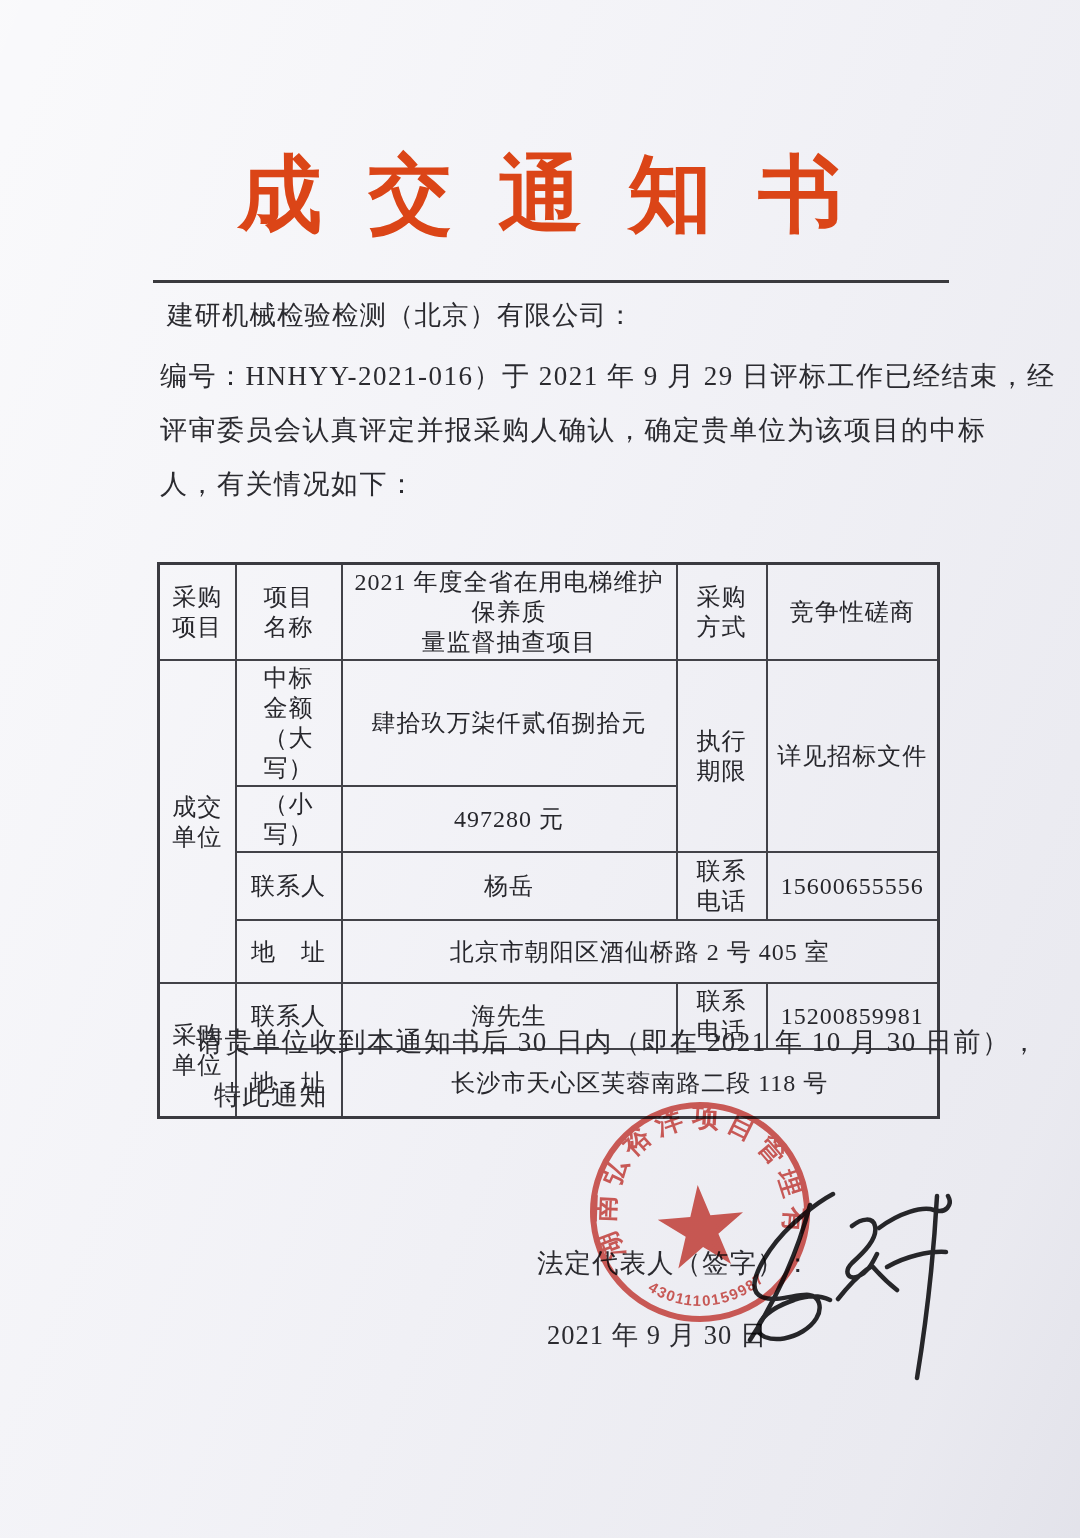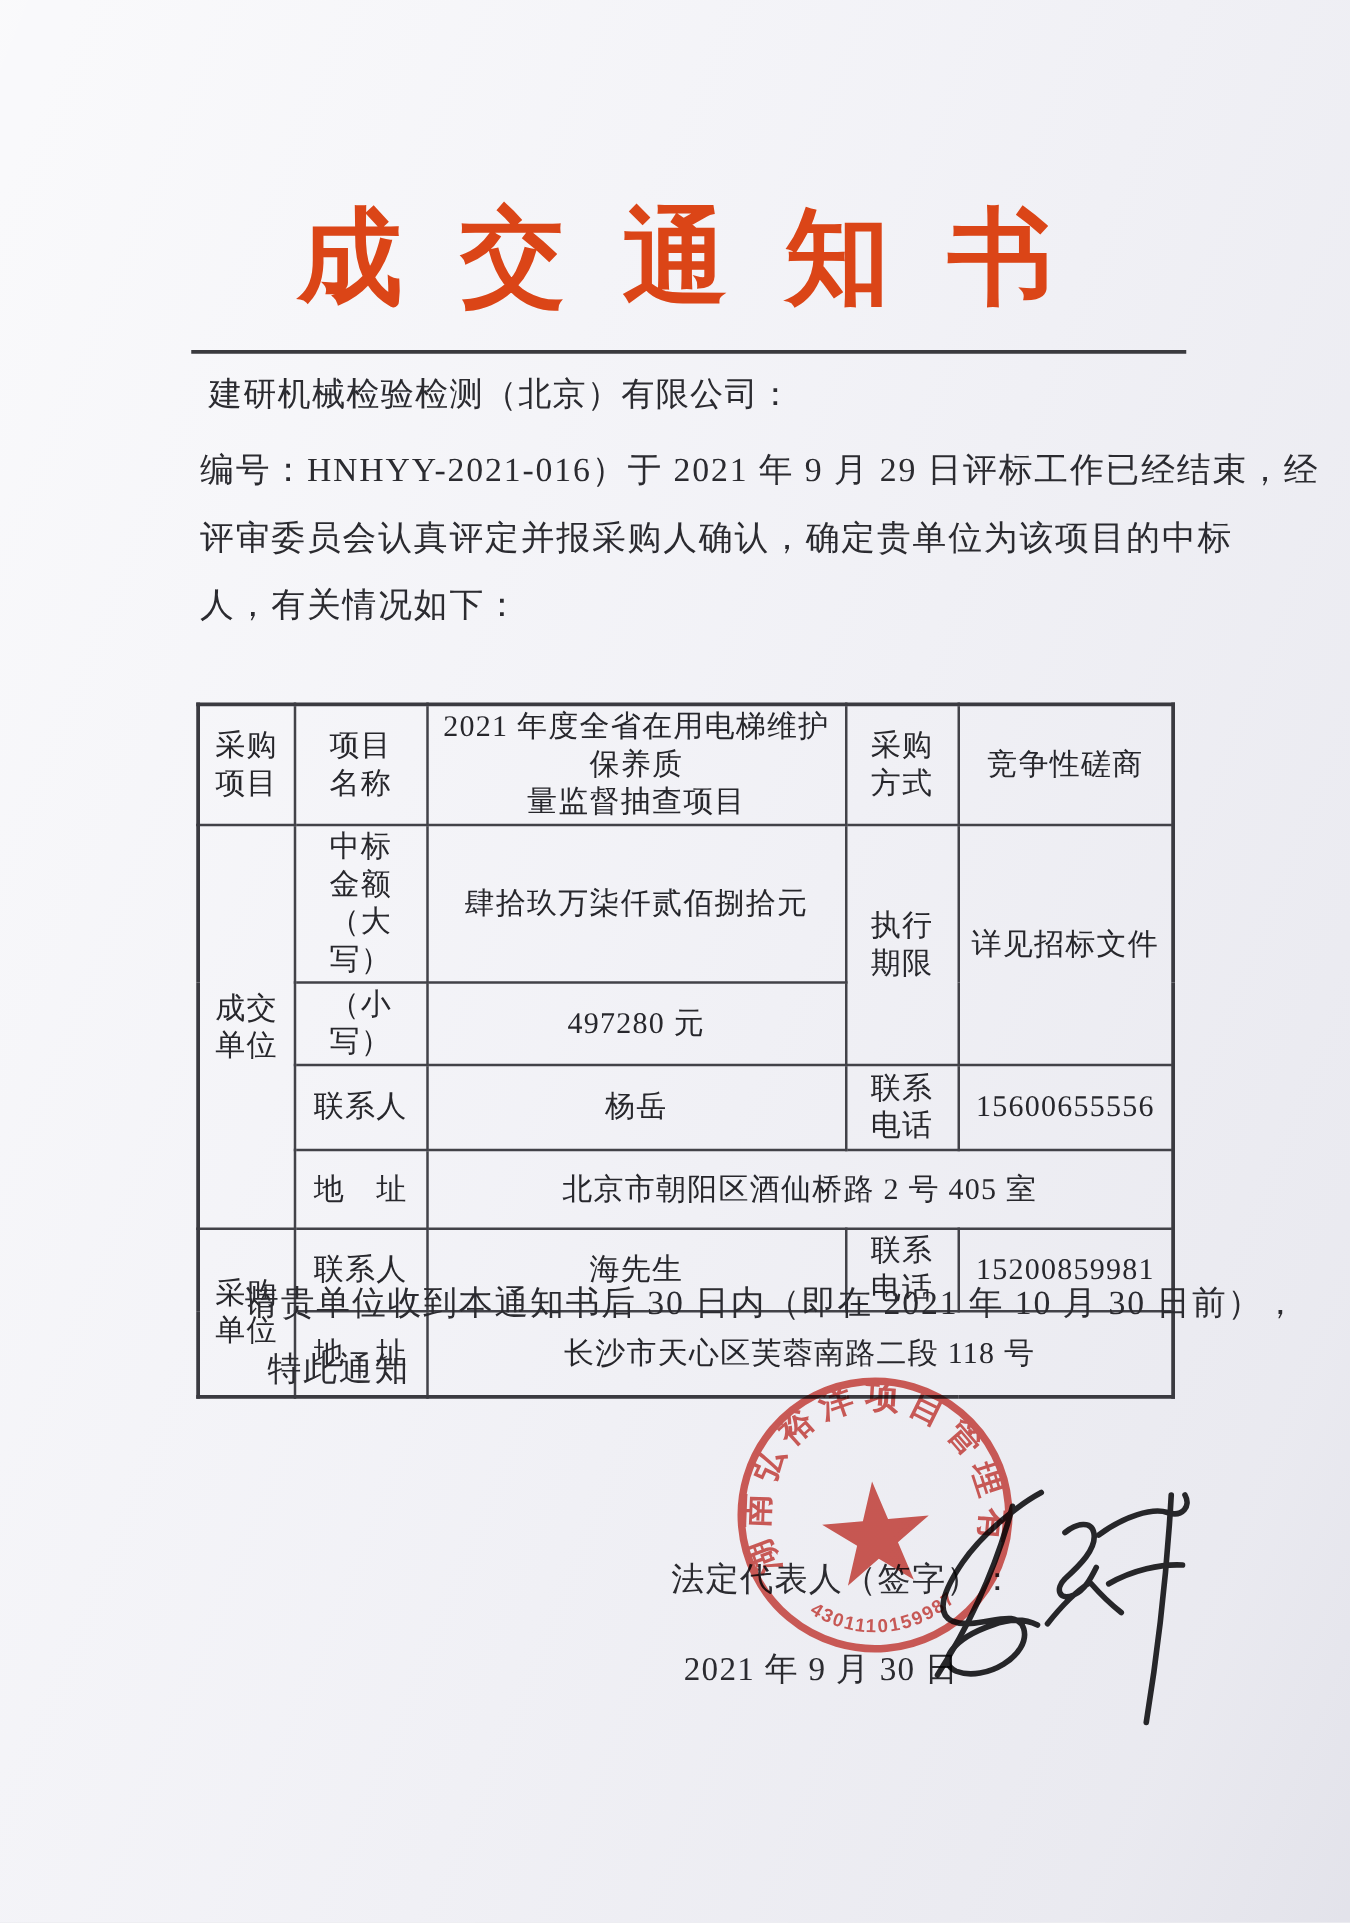--- a/index.html
+++ b/index.html
@@ -10,21 +10,21 @@
     margin: 0 auto;
     overflow: hidden;
     background:
       linear-gradient(112deg, rgba(255,255,255,0.55) 0%, rgba(240,240,246,0.3) 45%, rgba(226,226,234,0.55) 88%, rgba(216,216,226,0.6) 100%),
       #f3f3f7;
     font-family: "Liberation Serif", "DejaVu Serif", serif;
     color: #2b2b30;
   }
   .doc-title {
     position: absolute;
-    top: 160px; left: 0; width: 100%;
+    top: 148px; left: 0; width: 100%;
     text-align: center;
     font-size: 84px;
     font-weight: 700;
     color: #db4517;
     letter-spacing: 46px;
     text-indent: 46px;
     line-height: 1.12;
     white-space: nowrap;
   }
   .title-rule {

